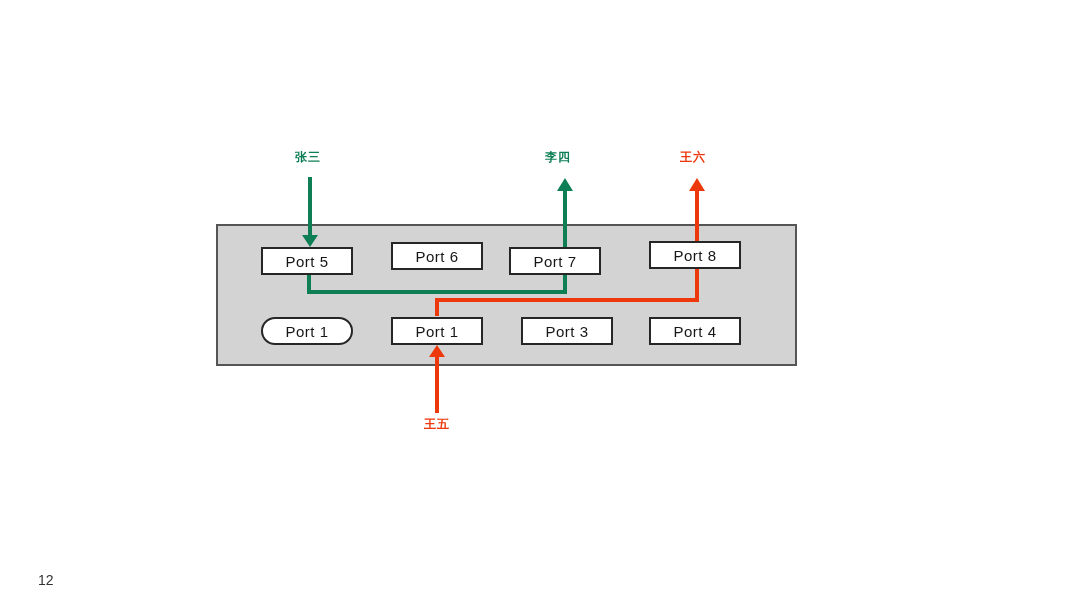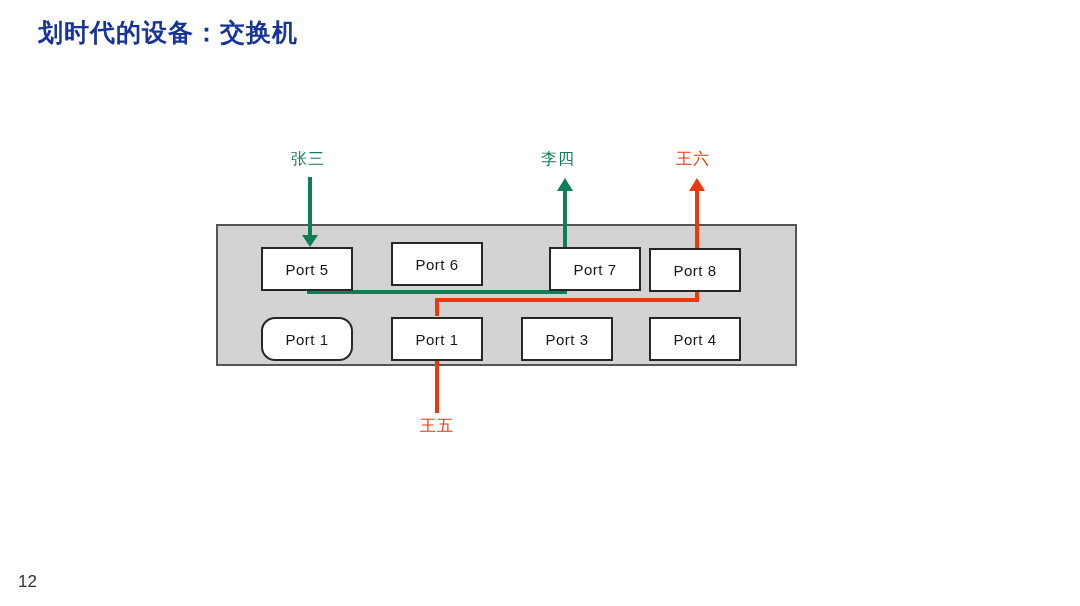--- a/index.html
+++ b/index.html
@@ -13,21 +13,21 @@
   
   .page-title{
     position:absolute;left:38px;top:16px;
     font-size:25px;font-weight:bold;color:var(--c-title,#17349c);
     letter-spacing:1px;white-space:nowrap;
   }
 
   
   .ep-label{
     position:absolute;transform:translateX(-50%);
-    font-size:16px;font-weight:400;white-space:nowrap;letter-spacing:1px;
+    font-size:12px;font-weight:700;white-space:nowrap;letter-spacing:1px;
   }
   .ep-green{color:var(--c-green,#0e7f54);}
   .ep-red{color:var(--c-red,#ed380b);}
 
   
   .switch-box{
     position:absolute;left:216px;top:224px;width:581px;height:142px;
     background:var(--c-switch-fill,#d3d3d3);
     border:2px solid var(--c-switch-border,#555);
     box-sizing:border-box;z-index:0;
@@ -35,55 +35,54 @@
 
   
   svg.wires{position:absolute;left:0;top:0;z-index:1;}
   .wire-green{stroke:var(--c-green,#0e7f54);}
   .wire-red{stroke:var(--c-red,#ed380b);}
   .head-green{fill:var(--c-green,#0e7f54);}
   .head-red{fill:var(--c-red,#ed380b);}
 
   
   .port{
-    position:absolute;width:92px;height:44px;z-index:2;
+    position:absolute;width:92px;height:28px;z-index:2;
     background:#ffffff;border:2px solid var(--c-port-border,#262626);
     box-sizing:border-box;
     display:flex;align-items:center;justify-content:center;
     font-size:15px;color:#161616;letter-spacing:0.5px;
   }
 
   
   .caption{
     position:absolute;left:514px;top:448px;transform:translateX(-50%);
     font-size:22px;color:#1f1f1f;letter-spacing:1.5px;white-space:nowrap;
   }
 
   
   .page-number{
-    position:absolute;left:18px;top:572px;font-size:17px;color:#333;
+    position:absolute;left:38px;top:572px;font-size:14px;color:#333;
   }
   .logo{
     position:absolute;right:16px;top:565px;
     display:flex;align-items:baseline;white-space:nowrap;
   }
   .logo .brand{
     color:var(--c-red,#ed380b);font-size:24px;font-weight:bold;
     transform:scaleX(0.8);transform-origin:right;letter-spacing:-1px;
   }
   .logo .suffix{
     color:#151515;font-size:21px;font-weight:bold;letter-spacing:1px;
   }
 </style>
 </head>
 <body>
 
 <div class="slide">
 
-  <div class="page-title">划时代的设备：交换机</div>
 
   <div class="ep-label ep-green" style="left:308px;top:149px;">张三</div>
   <div class="ep-label ep-green" style="left:558px;top:149px;">李四</div>
   <div class="ep-label ep-red" style="left:693px;top:149px;">王六</div>
   <div class="ep-label ep-red" style="left:437px;top:416px;">王五</div>
 
   <div class="switch-box"></div>
 
   <svg class="wires" width="1080" height="606">
 
@@ -97,22 +96,22 @@
     <g fill="none" stroke-width="4">
       <polyline class="wire-red" points="697,190 697,300 437,300 437,316"></polyline>
       <polygon class="head-red" points="697,178 689,191 705,191" stroke="none"></polygon>
       <line class="wire-red" x1="437" y1="413" x2="437" y2="356"></line>
       <polygon class="head-red" points="437,345 429,357 445,357" stroke="none"></polygon>
     </g>
   </svg>
 
   <div class="port" style="left:261px;top:247px;">Port 5</div>
   <div class="port" style="left:391px;top:242px;">Port 6</div>
-  <div class="port" style="left:549px;top:247px;">Port 7</div>
-  <div class="port" style="left:649px;top:248px;">Port 8</div>
+  <div class="port" style="left:509px;top:247px;">Port 7</div>
+  <div class="port" style="left:649px;top:241px;">Port 8</div>
 
   <div class="port" style="left:261px;top:317px;border-radius:14px;">Port 1</div>
   <div class="port" style="left:391px;top:317px;">Port 1</div>
   <div class="port" style="left:521px;top:317px;">Port 3</div>
   <div class="port" style="left:649px;top:317px;">Port 4</div>
 
 
   <div class="page-number">12</div>
 
 

